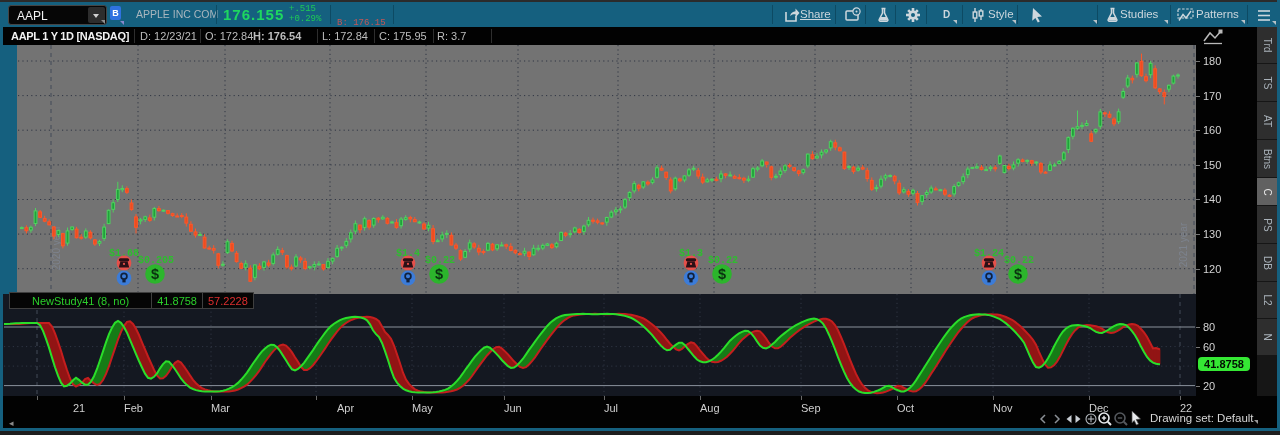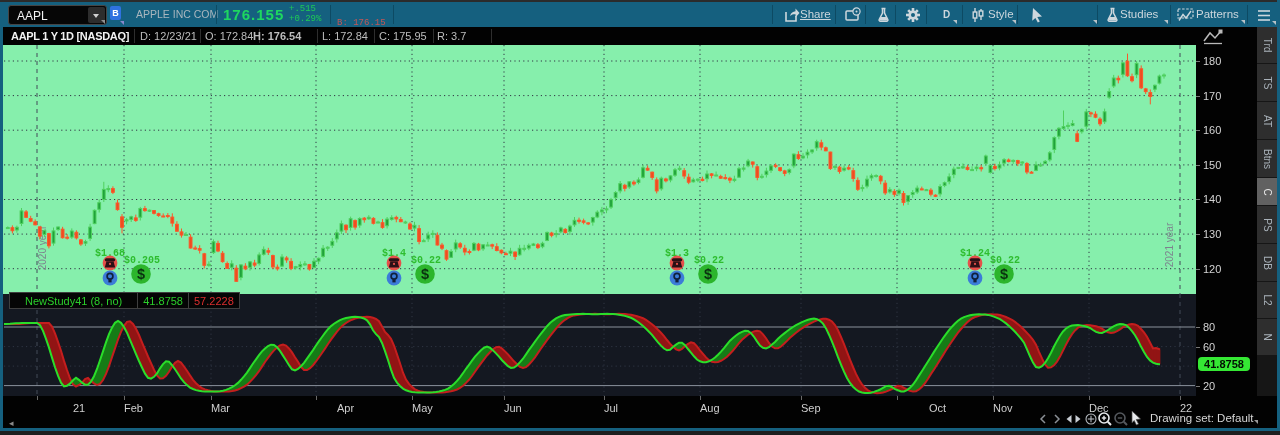--- a/index.html
+++ b/index.html
@@ -2,21 +2,21 @@
 <html><head>
 <meta charset="utf-8">
 <style>
 * { margin:0; padding:0; box-sizing:border-box; }
 html,body { width:1280px; height:435px; overflow:hidden; background:#000; }
 body { font-family:"Liberation Sans", sans-serif; position:relative; }
 #frame { position:absolute; left:0; top:0; width:1280px; height:435px; background:#15607f; }
 #topstrip { position:absolute; left:0; top:0; width:1280px; height:2px; background:#2b2b2b; }
 #toolbar { position:absolute; left:0; top:2px; width:1280px; height:40px; background:#15607f; }
 #hdr { position:absolute; left:3px; top:27px; width:1254px; height:18px; background:#020202; }
-#chart { position:absolute; left:3px; top:45px; width:1193px; height:249px; background:#86efac; }
+#chart { position:absolute; left:17px; top:45px; width:1193px; height:249px; background:#737373; }
 #ind { position:absolute; left:3px; top:294px; width:1193px; height:102px; background:#141821; }
 #xaxis { position:absolute; left:3px; top:396px; width:1274px; height:32px; background:#020202; }
 #yaxis { position:absolute; left:1196px; top:27px; width:61px; height:369px; background:#020202; }
 #tabs { position:absolute; left:1257px; top:27px; width:20px; height:369px; background:#161616; }
 #botline { position:absolute; left:0; top:428px; width:1280px; height:3px; background:#15607f; }
 #botstrip { position:absolute; left:0; top:431px; width:1280px; height:4px; background:#1e1e1e; }
 #rightedge { position:absolute; left:1277px; top:0; width:3px; height:435px; background:#15607f; }
 #leftedge { position:absolute; left:0; top:2px; width:3px; height:429px; background:#15607f; }
 .tb { position:absolute; top:2px; height:21px; color:#cdd7dd; font-size:11.5px; line-height:21px; white-space:nowrap; }
 .sep { position:absolute; top:3px; width:1px; height:19px; background:#0d4a63; }
@@ -714,21 +714,21 @@
 <circle cx="975" cy="263.9" r="1.1" fill="#e5504a"></circle>
 <circle cx="975" cy="278" r="7.4" fill="#3c7cd8"></circle>
 <circle cx="975" cy="276.2" r="2.9" fill="none" stroke="#10213c" stroke-width="1.7"></circle>
 <rect x="973.4" y="279.3" width="3.2" height="3.1" fill="#10213c"></rect>
 <circle cx="1004" cy="274" r="9.8" fill="#2cb52c"></circle>
 <text x="1004" y="279" text-anchor="middle" fill="#0a3110" font-size="14.5" font-weight="bold" font-family="Liberation Sans">$</text>
 </svg>
   </div>
 <div id="ind">
     <div style="position:absolute;left:6px;top:-2px;height:17px;background:#050505;border:1px solid #3f3f3f;display:flex;z-index:5;">
-      <span style="padding:0 15px;font-size:11px;line-height:16px;color:#2bcf2b;">NewStudy41 (8, no)</span>
+      <span style="padding:0 22px;font-size:11px;line-height:16px;color:#2bcf2b;">NewStudy41 (8, no)</span>
       <span style="padding:0 5px;font-size:11px;line-height:16px;color:#2bcf2b;border-left:1px solid #3f3f3f;">41.8758</span>
       <span style="padding:0 5px;font-size:11px;line-height:16px;color:#dd2e2e;border-left:1px solid #3f3f3f;">57.2228</span>
     </div>
     <svg width="1193" height="102" viewBox="3 294 1193 102" style="position:absolute;left:0;top:0">
 <line x1="124" y1="294" x2="124" y2="396" stroke="#303644" stroke-width="1" stroke-dasharray="1.2 3.2"></line>
 <line x1="211" y1="294" x2="211" y2="396" stroke="#303644" stroke-width="1" stroke-dasharray="1.2 3.2"></line>
 <line x1="316" y1="294" x2="316" y2="396" stroke="#303644" stroke-width="1" stroke-dasharray="1.2 3.2"></line>
 <line x1="412" y1="294" x2="412" y2="396" stroke="#303644" stroke-width="1" stroke-dasharray="1.2 3.2"></line>
 <line x1="504" y1="294" x2="504" y2="396" stroke="#303644" stroke-width="1" stroke-dasharray="1.2 3.2"></line>
 <line x1="604" y1="294" x2="604" y2="396" stroke="#303644" stroke-width="1" stroke-dasharray="1.2 3.2"></line>
@@ -1146,21 +1146,21 @@
 <span class="xlbl" style="left:409px;">May</span>
 <div style="position:absolute;left:501px;top:0;width:1px;height:4px;background:#6a6a6a;"></div>
 <span class="xlbl" style="left:501px;">Jun</span>
 <div style="position:absolute;left:601px;top:0;width:1px;height:4px;background:#6a6a6a;"></div>
 <span class="xlbl" style="left:601px;">Jul</span>
 <div style="position:absolute;left:697px;top:0;width:1px;height:4px;background:#6a6a6a;"></div>
 <span class="xlbl" style="left:697px;text-align:center;">Aug</span>
 <div style="position:absolute;left:798px;top:0;width:1px;height:4px;background:#6a6a6a;"></div>
 <span class="xlbl" style="left:798px;">Sep</span>
 <div style="position:absolute;left:894px;top:0;width:1px;height:4px;background:#6a6a6a;"></div>
-<span class="xlbl" style="left:894px;margin-left:32px;">Oct</span>
+<span class="xlbl" style="left:894px;">Oct</span>
 <div style="position:absolute;left:990px;top:0;width:1px;height:4px;background:#6a6a6a;"></div>
 <span class="xlbl" style="left:990px;">Nov</span>
 <div style="position:absolute;left:1086px;top:0;width:1px;height:4px;background:#6a6a6a;"></div>
 <span class="xlbl" style="left:1086px;">Dec</span>
 <div style="position:absolute;left:1177px;top:0;width:1px;height:4px;background:#6a6a6a;"></div>
 <span class="xlbl" style="left:1177px;">22</span>
 <span style="position:absolute;left:6px;top:22px;color:#8a8a8a;font-size:9px;">◂</span>
 <svg style="position:absolute;left:1035px;top:17px" width="10" height="12" viewBox="0 0 10 12">
       <path d="M7 2 L3 6 L7 10" stroke="#8b9096" stroke-width="1.5" fill="none"></path>
     </svg>

